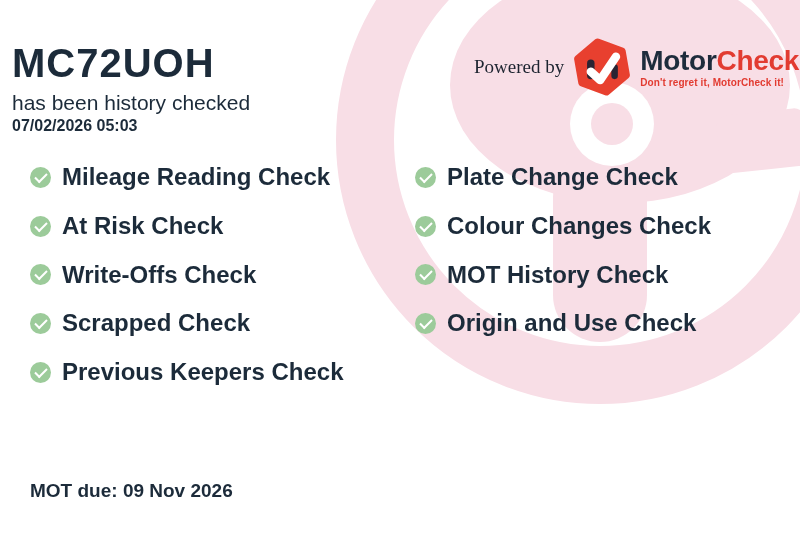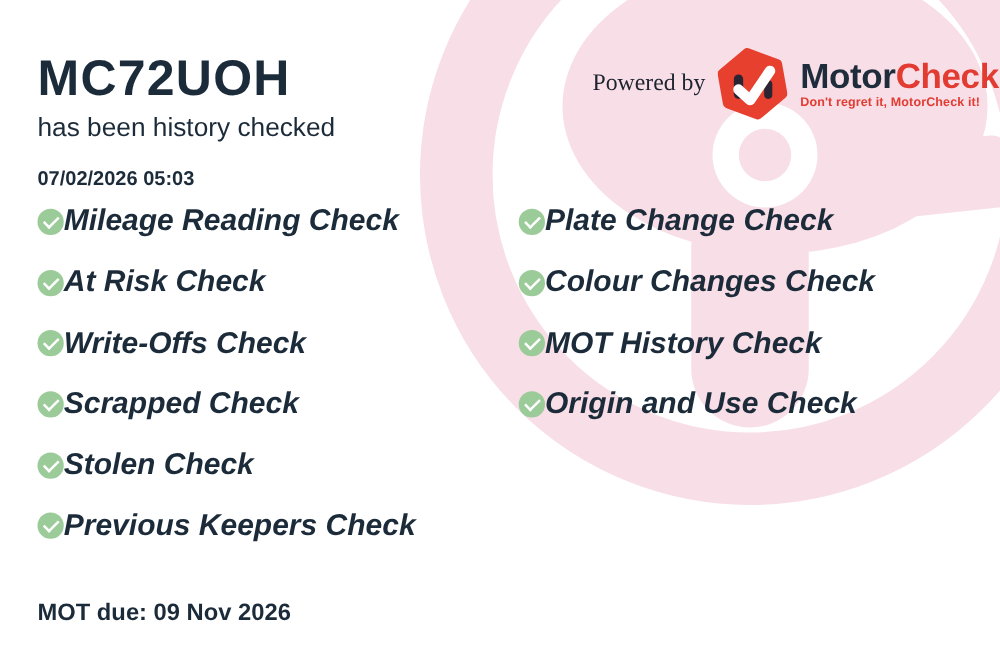--- a/index.html
+++ b/index.html
@@ -18,38 +18,38 @@
     position:relative;
   }
   
   .watermark{position:absolute;left:0;top:0;z-index:0;}
   .wm-ring{fill:none;stroke:var(--pink);stroke-width:58px;}
   .wm-fill{fill:var(--pink);}
   .wm-white{fill:#ffffff;}
   
   .layer{position:absolute;left:0;top:0;width:800px;height:534px;z-index:1;}
   
-  .header-left{position:absolute;left:30px;top:42px;}
+  .header-left{position:absolute;left:12px;top:42px;}
   .reg{font-size:40px;font-weight:800;letter-spacing:1px;line-height:1.05;color:var(--navy);}
   .subtitle{font-size:21px;font-weight:400;margin-top:7px;color:var(--navy);}
-  .checked-at{font-size:16px;font-weight:600;margin-top:20px;color:var(--navy);}
+  .checked-at{font-size:16px;font-weight:600;margin-top:2px;color:var(--navy);}
   
   .powered{position:absolute;left:474px;top:36px;height:62px;display:flex;align-items:center;gap:10px;}
   .powered-label{font-size:19px;font-weight:500;color:#1d2430;white-space:nowrap;font-family:Liberation Serif, serif;}
   .hex-logo{width:56px;height:60px;flex:0 0 auto;}
   .brand-block{display:flex;flex-direction:column;line-height:1;}
   .brand-name{font-size:28px;font-weight:800;letter-spacing:-0.3px;white-space:nowrap;}
   .brand-primary{color:#1e2c3c;margin-top:44px;}
   .brand-secondary{color:var(--red);}
   .brand-tagline{font-size:10px;font-weight:700;color:var(--red);margin-top:3px;letter-spacing:0.1px;white-space:nowrap;}
   
   .col{position:absolute;top:153px;}
   .col-left{left:30px;}
   .col-right{left:415px;}
-  .check-row{height:48.7px;display:flex;align-items:center;font-style:italic;}
+  .check-row{height:48.7px;display:flex;align-items:center;gap:11px;}
   .check-icon{width:21px;height:21px;border-radius:50%;background:var(--green);position:relative;flex:0 0 auto;}
   .check-icon::after{
     content:"";position:absolute;left:5px;top:6px;width:10px;height:5px;
     border-left:2.3px solid #fff;border-bottom:2.3px solid #fff;transform:rotate(-45deg);
   }
   .check-label{font-size:24px;font-weight:700;color:var(--navy);white-space:nowrap;}
   
   .mot-due{position:absolute;left:30px;top:452px;font-size:19px;font-weight:600;color:var(--navy);margin-top:28px;}
 </style>
 </head>
@@ -102,24 +102,20 @@
       <div class="check-row">
         <span class="check-icon"></span>
         <span class="check-label">Write-Offs Check</span>
       </div>
       <div class="check-row">
         <span class="check-icon"></span>
         <span class="check-label">Scrapped Check</span>
       </div>
       <div class="check-row">
         <span class="check-icon"></span>
-        <span class="check-label">Stolen Check</span>
-      </div>
-      <div class="check-row">
-        <span class="check-icon"></span>
         <span class="check-label">Previous Keepers Check</span>
       </div>
     </div>
   <div class="col col-right" id="col-right">
       <div class="check-row">
         <span class="check-icon"></span>
         <span class="check-label">Plate Change Check</span>
       </div>
       <div class="check-row">
         <span class="check-icon"></span>

